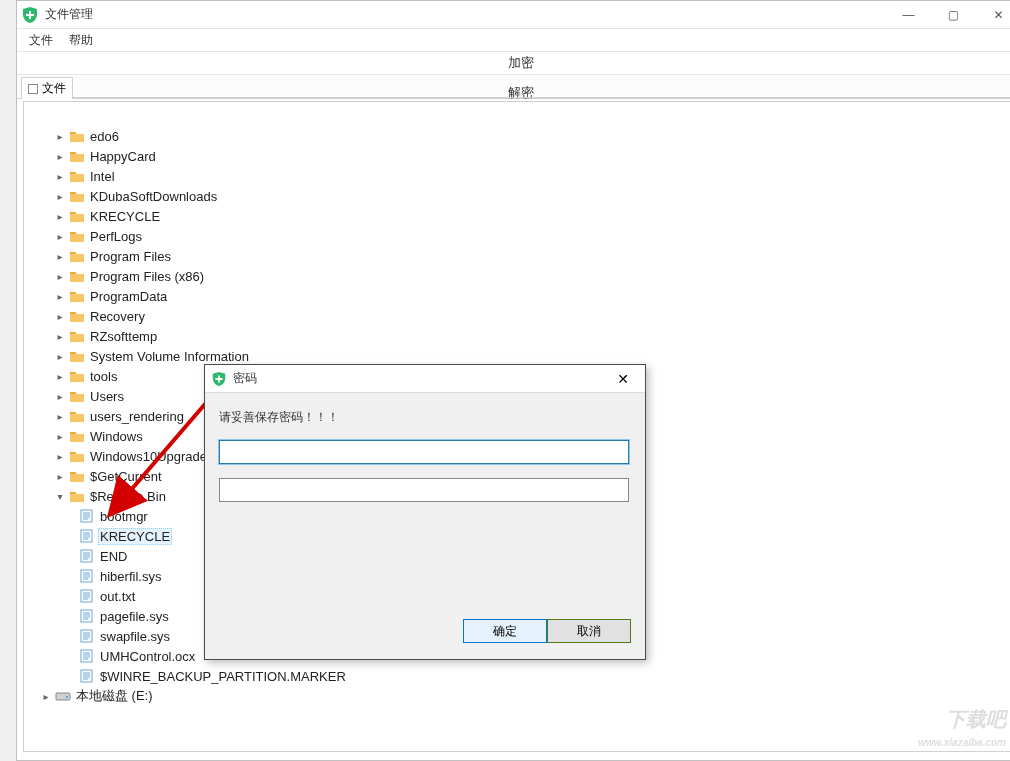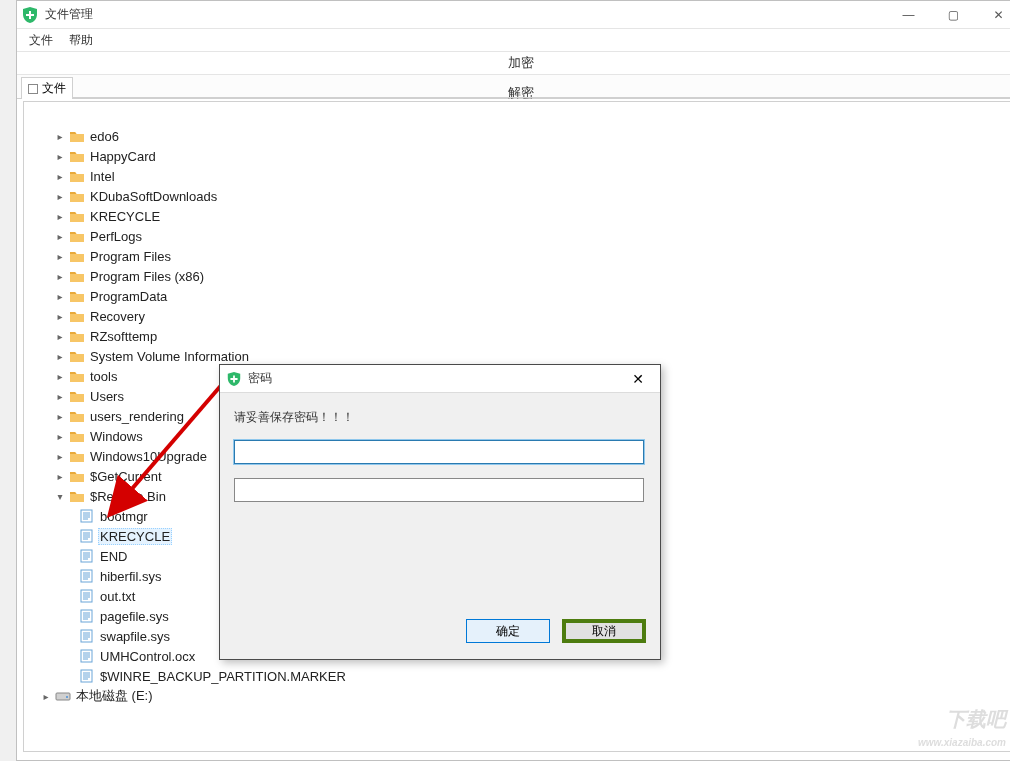--- a/index.html
+++ b/index.html
@@ -38,33 +38,33 @@
 
   
   .depth2 { padding-left: 22px; }
   .depth3 { padding-left: 32px; }
   .depth1 { padding-left: 8px; }
 
   
   .arrow-overlay { position: absolute; pointer-events: none; }
 
   
-  .dialog { position: absolute; left: 219px; top: 364px; width: 442px; height: 296px; background: #f0f0f0; border: 1px solid #4a4a4a; box-shadow: 3px 3px 8px rgba(0,0,0,.25); }
+  .dialog { position: absolute; left: 204px; top: 364px; width: 442px; height: 296px; background: #f0f0f0; border: 1px solid #4a4a4a; box-shadow: 3px 3px 8px rgba(0,0,0,.25); }
   .dlg-title { height: 28px; background: #fff; display: flex; align-items: center; padding: 0 6px; border-bottom: 1px solid #dcdcdc; }
   .dlg-title .app-icon { width: 16px; height: 16px; margin-right: 6px; }
   .dlg-title .t { flex:1; font-size: 12px; color:#333; }
   .dlg-close { width: 32px; text-align: center; font-size: 14px; font-family: Arial; }
   .dlg-body { padding: 16px 14px 10px 14px; font-size: 12px; color:#333; }
   .dlg-msg { margin-bottom: 14px; }
   .dlg-input { width: 410px; height: 24px; border: 1px solid #888; padding: 0 4px; margin-bottom: 14px; background:#fff; }
   .dlg-input.focus { border: 1px solid #2a7ab0; outline: 1px solid #8fc7ec; }
   .dlg-check { display: flex; align-items: center; gap: 6px; margin-top: 12px; }
   .dlg-check .circle { width: 12px; height: 12px; border: 1px solid #666; border-radius: 50%; }
-  .dlg-btns { position: absolute; bottom: 16px; right: 14px; display: flex; gap: 12px; }
-  .dlg-btn { width: 84px; height: 24px; background: #e1e1e1; border: 4px solid #4d7c0f; font-size: 12px; display:flex; align-items:center; justify-content:center; }
+  .dlg-btns { position: absolute; bottom: 16px; right: 14px; display: flex; }
+  .dlg-btn { width: 84px; height: 24px; background: #e1e1e1; border: 1px solid #4d7c0f; font-size: 12px; display:flex; align-items:center; justify-content:center; }
   .dlg-btn.primary { border: 1px solid #0078d7; background: #e5f1fb; }
 
   .watermark { position: absolute; right: 4px; bottom: 12px; font-size: 20px; font-style: italic; font-weight: bold; color: rgba(120,120,120,0.25); pointer-events:none; white-space:nowrap; text-align:right; line-height:1; }
 </style>
 </head>
 <body>
 
 <div class="window">
   <div class="titlebar">
     <span class="app-icon">

